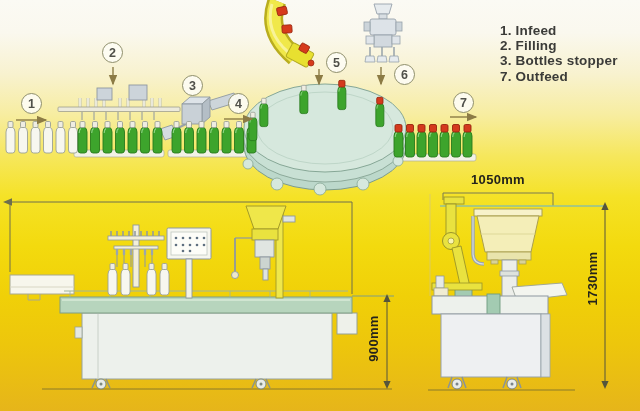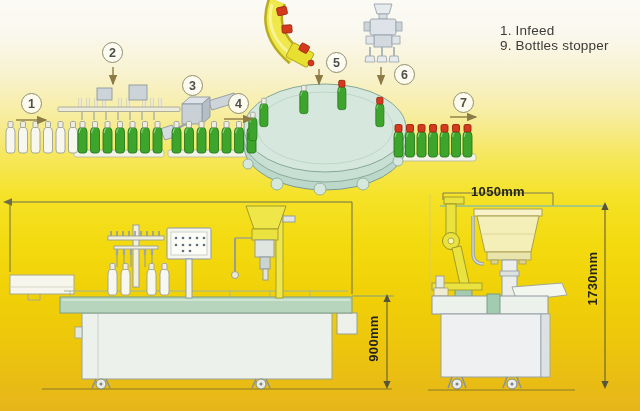--- a/index.html
+++ b/index.html
@@ -6,21 +6,21 @@
   .page{
     position:relative;width:640px;height:411px;overflow:hidden;
     font-family:"Liberation Sans",sans-serif;
     background:linear-gradient(180deg,
       #fbfaf4 0%, #faf8ee 8%, #f8f2cf 18%, #f7eda0 28%, #f6e75c 38%,
       #f5e226 48%, #f3da0e 60%, #f0d008 72%, #edc60c 84%, #e6b51a 100%);
   }
   svg.canvas{position:absolute;left:0;top:0;}
   .legend{
     position:absolute;left:500px;top:23px;
-    font-size:13.5px;font-weight:400;color:#3b3b38;
+    font-size:13.5px;font-weight:700;color:#3b3b38;
     line-height:15.2px;letter-spacing:.2px;
   }
   .legend div{white-space:nowrap;}
   .step{
     position:absolute;width:21px;height:21px;box-sizing:border-box;
     border:1.6px solid #8f8f6c;border-radius:50%;
     background:rgba(253,252,243,.92);color:#50504a;
     font-size:12.5px;font-weight:700;
     display:flex;align-items:center;justify-content:center;
   }
@@ -333,20 +333,22 @@
 <div class="step" style="left:21px;top:93px">1</div>
 <div class="step" style="left:102px;top:42px">2</div>
 <div class="step" style="left:182px;top:75px">3</div>
 <div class="step" style="left:228px;top:93px">4</div>
 <div class="step" style="left:326px;top:52px">5</div>
 <div class="step" style="left:394px;top:64px">6</div>
 <div class="step" style="left:453px;top:92px">7</div>
 
 <div class="legend">
   <div>1. Infeed</div>
-  <div>9. Bottles stopper</div>
+  <div>2. Filling</div>
+  <div>3. Bottles stopper</div>
+  <div>7. Outfeed</div>
 </div>
 
-<div class="dim" style="left:443px;top:184px;width:110px">1050mm</div>
+<div class="dim" style="left:443px;top:172px;width:110px">1050mm</div>
 <div class="dim v" style="left:341px;top:331px;width:64px">900mm</div>
 <div class="dim v" style="left:558px;top:271px;width:68px">1730mm</div>
 
 </div>
 
 </body></html>

